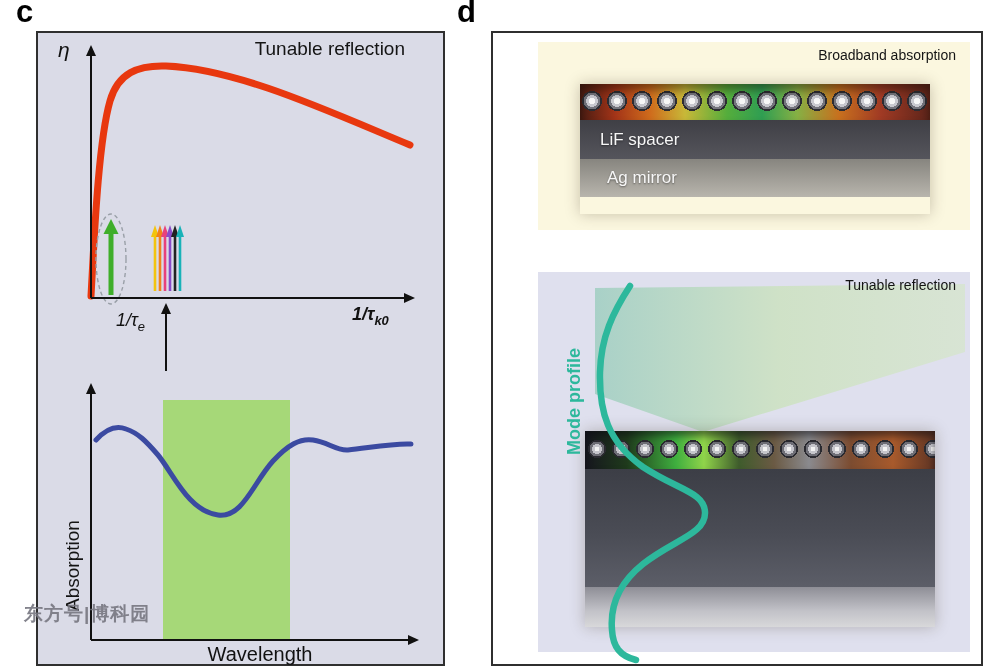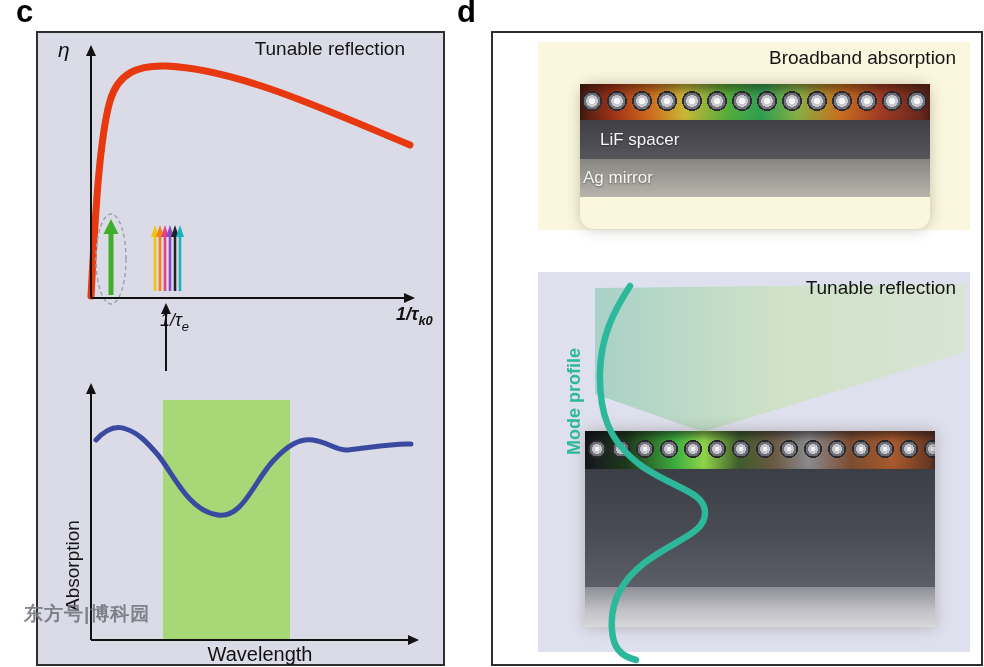--- a/index.html
+++ b/index.html
@@ -13,60 +13,60 @@
   #label-d { left:457px; top:-6px; }
 
   
   .panel-c {
     position:absolute; left:36px; top:31px; width:409px; height:635px;
     background:#dadbe7; border:2px solid #2f2f2f;
   }
   .pc-title { position:absolute; top:5px; right:38px; font-size:19px; color:#141414; }
   .pc-svg { position:absolute; left:0; top:0; overflow:visible; }
   .eta-label { position:absolute; left:20px; top:5px; font-size:21px; font-style:italic; }
-  .math-label { position:absolute; font-size:18px; font-style:italic;margin-left:44px; }
+  .math-label { position:absolute; font-size:18px; font-style:italic; }
   .math-label sub { font-size:0.72em; }
   #tau-e-label  { left:78px;  top:277px; }
   #tau-k0-label { left:314px; top:271px;font-weight:bold; }
   .rot-label {
     position:absolute; font-size:19px; color:#141414;
     transform:rotate(-90deg); transform-origin:0 0; white-space:nowrap;
   }
   #absorption-label { left:24px; top:578px; width:128px; }
   #wavelength-label { position:absolute; left:142px; top:610px; width:160px; text-align:center; font-size:20px; }
   .watermark {
     position:absolute; left:24px; top:601px; z-index:20;
     font-size:19px; font-weight:bold; color:rgba(118,118,128,0.9); letter-spacing:1px;
   }
 
   
   .panel-d {
     position:absolute; left:491px; top:31px; width:492px; height:635px;
     background:#ffffff; border:2px solid #2f2f2f;
   }
   .d-box { position:absolute; left:45px; width:432px; }
-  .box-title { position:absolute; top:5px; right:14px; font-size:19px; color:#141414; z-index:6; }
+  .box-title { position:absolute; top:5px; right:14px; font-size:14px; color:#141414; z-index:6; }
   #broadband-box { top:9px; height:188px; background:#fbf7df; }
   #tunable-box   { top:239px; height:380px; background:#dfe0ee; }
 
   .photo { position:absolute; box-shadow:0 0 14px rgba(60,45,25,0.28); }
-  #photo-top { left:42px; top:42px; width:350px; height:145px;border-radius:14px; }
+  #photo-top { left:42px; top:42px; width:350px; height:130px; }
   #photo-bottom { left:47px; top:159px; width:350px; height:196px; z-index:3; }
 
   .strip-np {
     height:36px;
     background-image:
       radial-gradient(circle 10px at 12px 17px, #f6f6f6 0 3px, #c9c9cf 3px 6px, #74747c 6px 8.5px, #2c2c32 8.5px 10px, transparent 10px),
       linear-gradient(90deg,#471b12 0%,#a33418 10%,#cf6b1c 20%,#c8b838 30%,#55ad3c 42%,#2f9e52 52%,#86b044 62%,#c8701e 74%,#a03a24 86%,#5c241a 100%);
     background-size:25px 36px, 100% 100%;
     background-repeat:repeat-x, no-repeat;
     box-shadow:inset 0 6px 8px rgba(20,10,5,0.45);
   }
   .strip-lif { height:39px; background:linear-gradient(180deg,#3f3f45,#55555c); display:flex; align-items:center; padding-left:20px; }
-  .strip-ag  { height:38px; background:linear-gradient(180deg,#87857f,#b8b5ad); display:flex; align-items:center; padding-left:3px; }
+  .strip-ag  { height:38px; background:linear-gradient(180deg,#87857f,#b8b5ad); display:flex; align-items:center; padding-left:27px; }
   .photo-label { font-size:17px; color:#f7f7f7; text-shadow:0 1px 2px rgba(0,0,0,0.45); }
 
   .strip-np2 {
     height:38px;
     background-image:
       radial-gradient(circle 9px at 12px 18px, #f2f2f2 0 2.5px, #c5c5cb 2.5px 5px, #6e6e76 5px 7.5px, #2a2a30 7.5px 9px, transparent 9px),
       linear-gradient(90deg,#16161e 0%,#1f3a1c 12%,#3faf3f 26%,#90d44a 34%,#3f5c2c 44%,#6b5a44 54%,#8a8a8e 64%,#7c4c30 76%,#a85a2c 88%,#5e3424 100%);
     background-size:24px 38px, 100% 100%;
     background-repeat:repeat-x, no-repeat;
     box-shadow:inset 0 5px 7px rgba(10,10,15,0.5);

